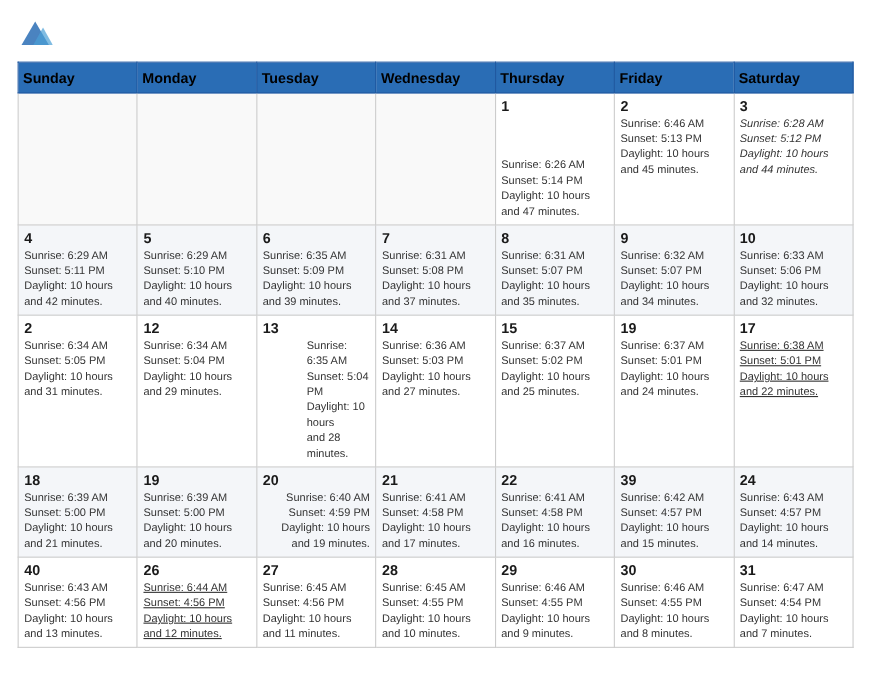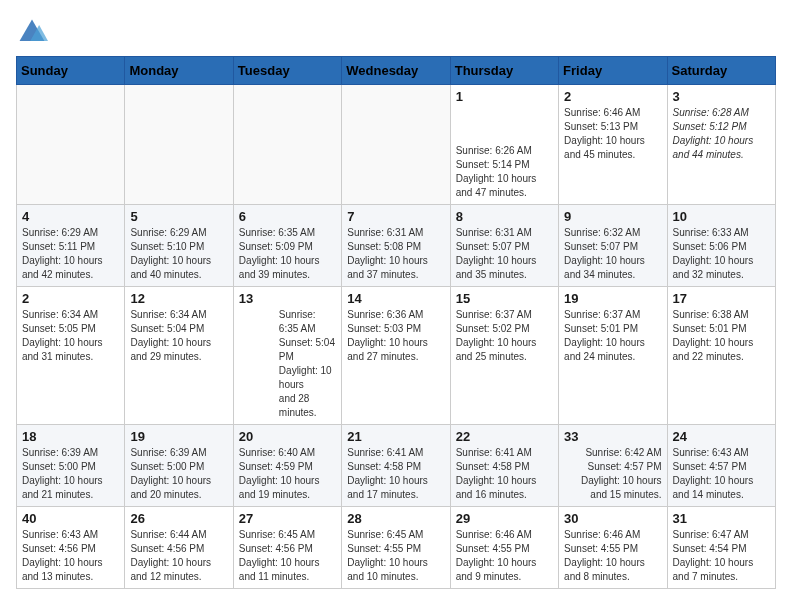--- a/index.html
+++ b/index.html
@@ -240,21 +240,21 @@
         </td>
         <td>
           <span class="day-num">19</span>
           <div class="day-info" style="white-space: pre-line;">Sunrise: 6:37 AM
 Sunset: 5:01 PM
 Daylight: 10 hours
 and 24 minutes.</div>
         </td>
         <td>
           <span class="day-num">17</span>
-          <div class="day-info" style="white-space: pre-line;">Sunrise: 6:38 AM
+          <div class="day-info" style="white-space: pre-line; text-decoration: underline;">Sunrise: 6:38 AM
 Sunset: 5:01 PM
 Daylight: 10 hours
 and 22 minutes.</div>
         </td>
       </tr>
       <tr>
         <td>
           <span class="day-num">18</span>
           <div class="day-info" style="white-space: pre-line;">Sunrise: 6:39 AM
 Sunset: 5:00 PM
@@ -263,42 +263,42 @@
         </td>
         <td>
           <span class="day-num">19</span>
           <div class="day-info" style="white-space: pre-line;">Sunrise: 6:39 AM
 Sunset: 5:00 PM
 Daylight: 10 hours
 and 20 minutes.</div>
         </td>
         <td>
           <span class="day-num">20</span>
-          <div class="day-info" style="white-space: pre-line;">Sunrise: 6:40 AM
+          <div class="day-info" style="white-space: pre-line; text-align: right;">Sunrise: 6:40 AM
 Sunset: 4:59 PM
 Daylight: 10 hours
 and 19 minutes.</div>
         </td>
         <td>
           <span class="day-num">21</span>
           <div class="day-info" style="white-space: pre-line;">Sunrise: 6:41 AM
 Sunset: 4:58 PM
 Daylight: 10 hours
 and 17 minutes.</div>
         </td>
         <td>
           <span class="day-num">22</span>
           <div class="day-info" style="white-space: pre-line;">Sunrise: 6:41 AM
 Sunset: 4:58 PM
 Daylight: 10 hours
 and 16 minutes.</div>
         </td>
         <td>
-          <span class="day-num">33</span>
-          <div class="day-info" style="white-space: pre-line; text-align: right;">Sunrise: 6:42 AM
+          <span class="day-num">39</span>
+          <div class="day-info" style="white-space: pre-line;">Sunrise: 6:42 AM
 Sunset: 4:57 PM
 Daylight: 10 hours
 and 15 minutes.</div>
         </td>
         <td>
           <span class="day-num">24</span>
           <div class="day-info" style="white-space: pre-line;">Sunrise: 6:43 AM
 Sunset: 4:57 PM
 Daylight: 10 hours
 and 14 minutes.</div>
@@ -307,21 +307,21 @@
       <tr>
         <td>
           <span class="day-num">40</span>
           <div class="day-info" style="white-space: pre-line;">Sunrise: 6:43 AM
 Sunset: 4:56 PM
 Daylight: 10 hours
 and 13 minutes.</div>
         </td>
         <td>
           <span class="day-num">26</span>
-          <div class="day-info" style="white-space: pre-line;">Sunrise: 6:44 AM
+          <div class="day-info" style="white-space: pre-line; text-decoration: underline;">Sunrise: 6:44 AM
 Sunset: 4:56 PM
 Daylight: 10 hours
 and 12 minutes.</div>
         </td>
         <td>
           <span class="day-num">27</span>
           <div class="day-info" style="white-space: pre-line;">Sunrise: 6:45 AM
 Sunset: 4:56 PM
 Daylight: 10 hours
 and 11 minutes.</div>

